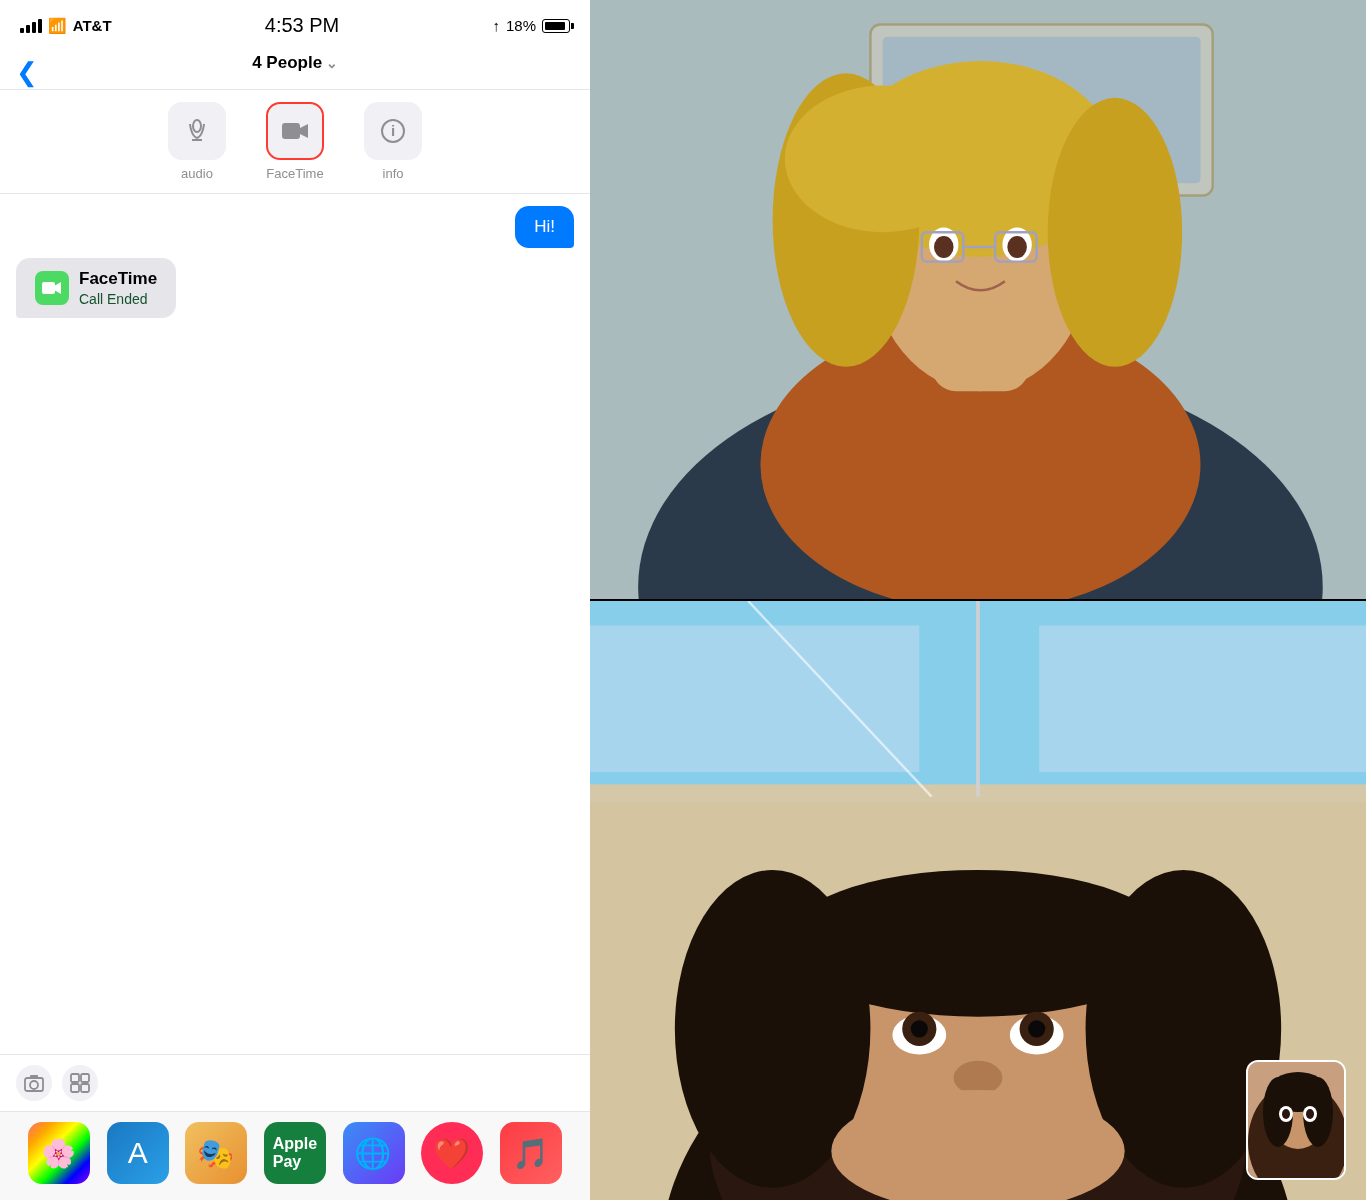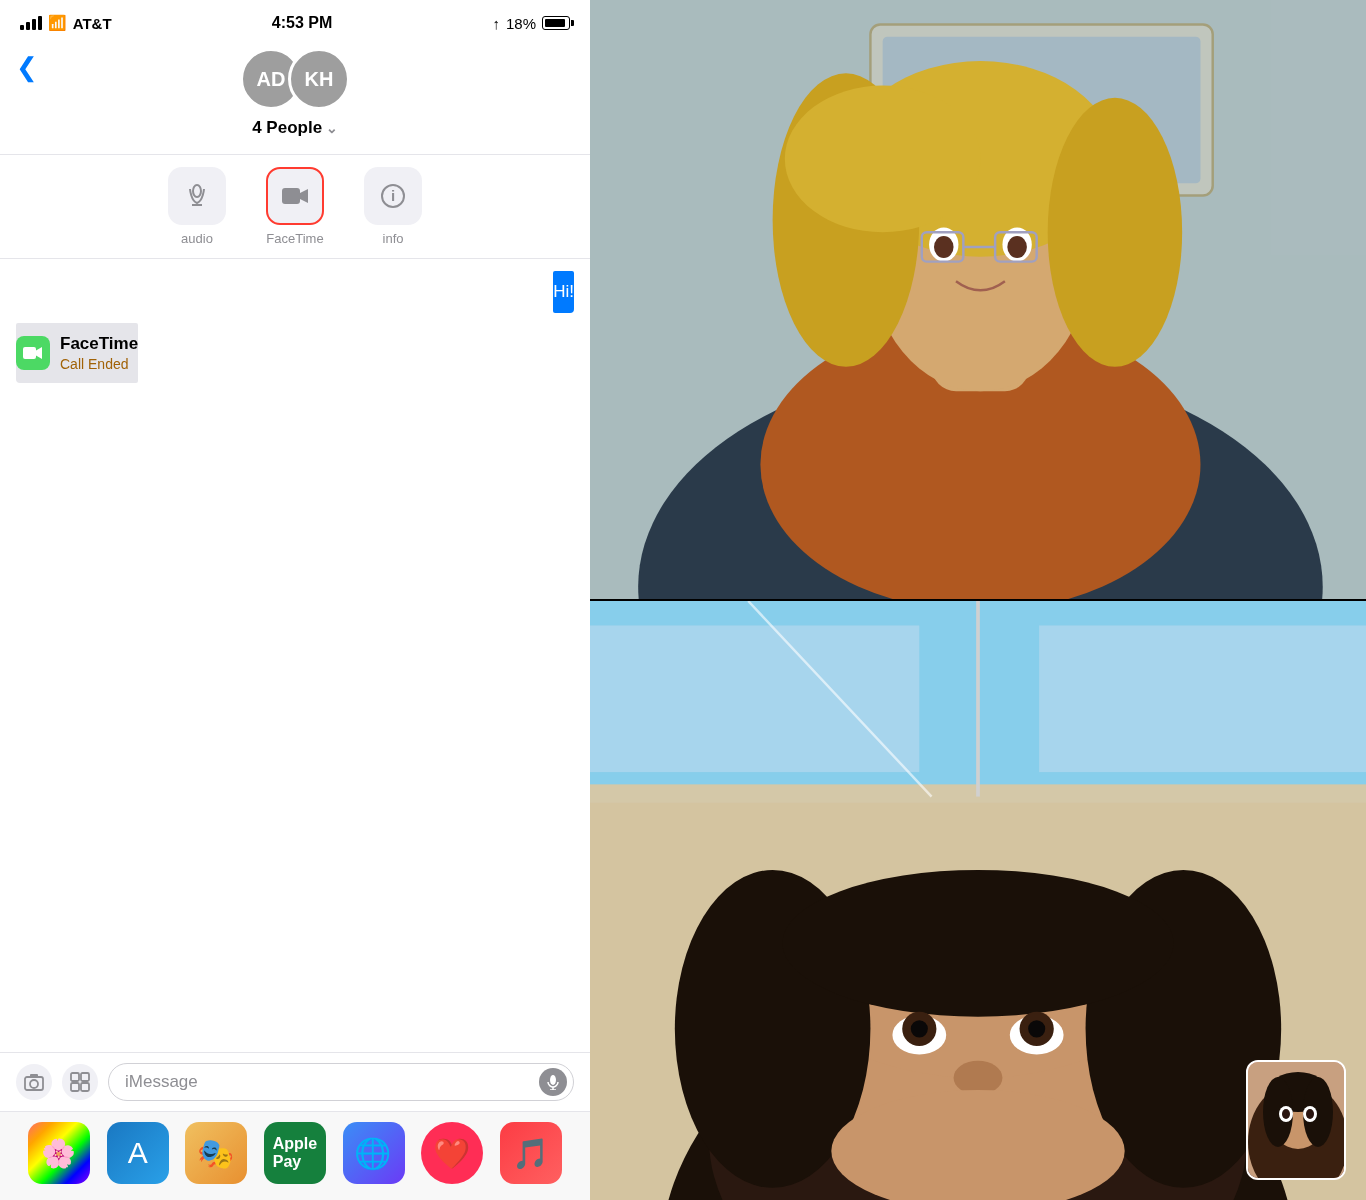--- a/index.html
+++ b/index.html
@@ -42,22 +42,22 @@
       display: flex;
       align-items: flex-end;
       gap: 2px;
     }
     .signal-bars span {
       background: #000;
       width: 4px;
       border-radius: 1px;
     }
     .status-center {
-      font-size: 16px;
-      font-weight: 700;
+      font-size: 20px;
+      font-weight: 400;
     }
     .status-right {
       display: flex;
       align-items: center;
       gap: 6px;
       font-size: 15px;
       font-weight: 500;
     }
     .battery {
       display: flex;
@@ -187,22 +187,22 @@
       margin-bottom: 10px;
     }
     .message-row.right {
       justify-content: flex-end;
     }
     .message-row.left {
       justify-content: flex-start;
     }
     .bubble {
       max-width: 75%;
-      padding: 10px 0;
-      border-radius: 2px;
+      padding: 10px 19px;
+      border-radius: 14px;
       font-size: 17px;
       line-height: 1.3;
     }
     .bubble.blue {
       background: #007aff;
       color: #fff;
       border-bottom-right-radius: 4px;
     }
     .bubble.gray {
       background: #e5e5ea;
@@ -223,21 +223,21 @@
       color: #fff;
       font-size: 18px;
       flex-shrink: 0;
     }
     .facetime-text .ft-title {
       font-size: 17px;
       font-weight: 600;
     }
     .facetime-text .ft-sub {
       font-size: 14px;
-      color: #a16207;
+      color: #14532d;
     }
 
     
     .input-bar {
       display: flex;
       align-items: center;
       gap: 10px;
       padding: 10px 16px;
       background: #fff;
       border-top: 0.5px solid #e5e5ea;
@@ -384,28 +384,20 @@
       <div class="battery">
         <div class="battery-body">
           <div class="battery-fill"></div>
         </div>
       </div>
     </div>
   </div>
 
   <div class="messages-header">
     <div class="back-button">❮</div>
-    <div class="avatars-row">
-      <div class="avatar-circle">
-        <span>AD</span>
-      </div>
-      <div class="avatar-circle">
-        <span>KH</span>
-      </div>
-    </div>
     <div class="group-name">
       <span>4 People</span>
       <span class="chevron-down">⌄</span>
     </div>
   </div>
 
   <div class="action-buttons">
     <div class="action-btn">
       <div class="action-btn-icon">
         <svg width="26" height="26" viewBox="0 0 26 26" fill="none">
@@ -469,31 +461,20 @@
       </svg>
     </div>
     <div class="camera-btn">
       <svg width="20" height="20" viewBox="0 0 20 20" fill="none">
         <rect x="1" y="1" width="8" height="8" rx="1.5" stroke="#8e8e93" stroke-width="1.8" fill="none"></rect>
         <rect x="11" y="1" width="8" height="8" rx="1.5" stroke="#8e8e93" stroke-width="1.8" fill="none"></rect>
         <rect x="1" y="11" width="8" height="8" rx="1.5" stroke="#8e8e93" stroke-width="1.8" fill="none"></rect>
         <rect x="11" y="11" width="8" height="8" rx="1.5" stroke="#8e8e93" stroke-width="1.8" fill="none"></rect>
       </svg>
     </div>
-    <div class="message-input" style="position:relative; flex:1; height:38px; border:1px solid #d1d1d6; border-radius:20px; padding: 0 40px 0 16px; display:flex; align-items:center;">
-      <span class="message-input-text">iMessage</span>
-      <div class="audio-btn" style="position:absolute; right:6px; top:50%; transform:translateY(-50%); width:28px; height:28px; background:#8e8e93; border-radius:50%; display:flex; align-items:center; justify-content:center; color:#fff; font-size:14px;">
-        <svg width="14" height="16" viewBox="0 0 14 16" fill="white">
-          <ellipse cx="7" cy="6" rx="3" ry="5" fill="white"></ellipse>
-          <path d="M2 8C2 11 5 13 7 13C9 13 12 11 12 8" stroke="white" stroke-width="1.5" fill="none"></path>
-          <line x1="7" y1="13" x2="7" y2="16" stroke="white" stroke-width="1.5"></line>
-          <line x1="4" y1="16" x2="10" y2="16" stroke="white" stroke-width="1.5"></line>
-        </svg>
-      </div>
-    </div>
   </div>
 
   <div class="dock">
     <div class="dock-icon" style="background: linear-gradient(135deg, #ff6b6b, #ffa500, #ffff00, #00ff00, #0000ff, #8b00ff); border-radius:14px;">
       <span style="font-size:28px;">🌸</span>
     </div>
     <div class="dock-icon" style="background: linear-gradient(135deg, #1a78c2, #29a0e8); border-radius:14px;">
       <span style="font-size:30px; color:white;">A</span>
     </div>
     <div class="dock-icon" style="background: linear-gradient(135deg, #f0c060, #e89030); border-radius:14px;">

